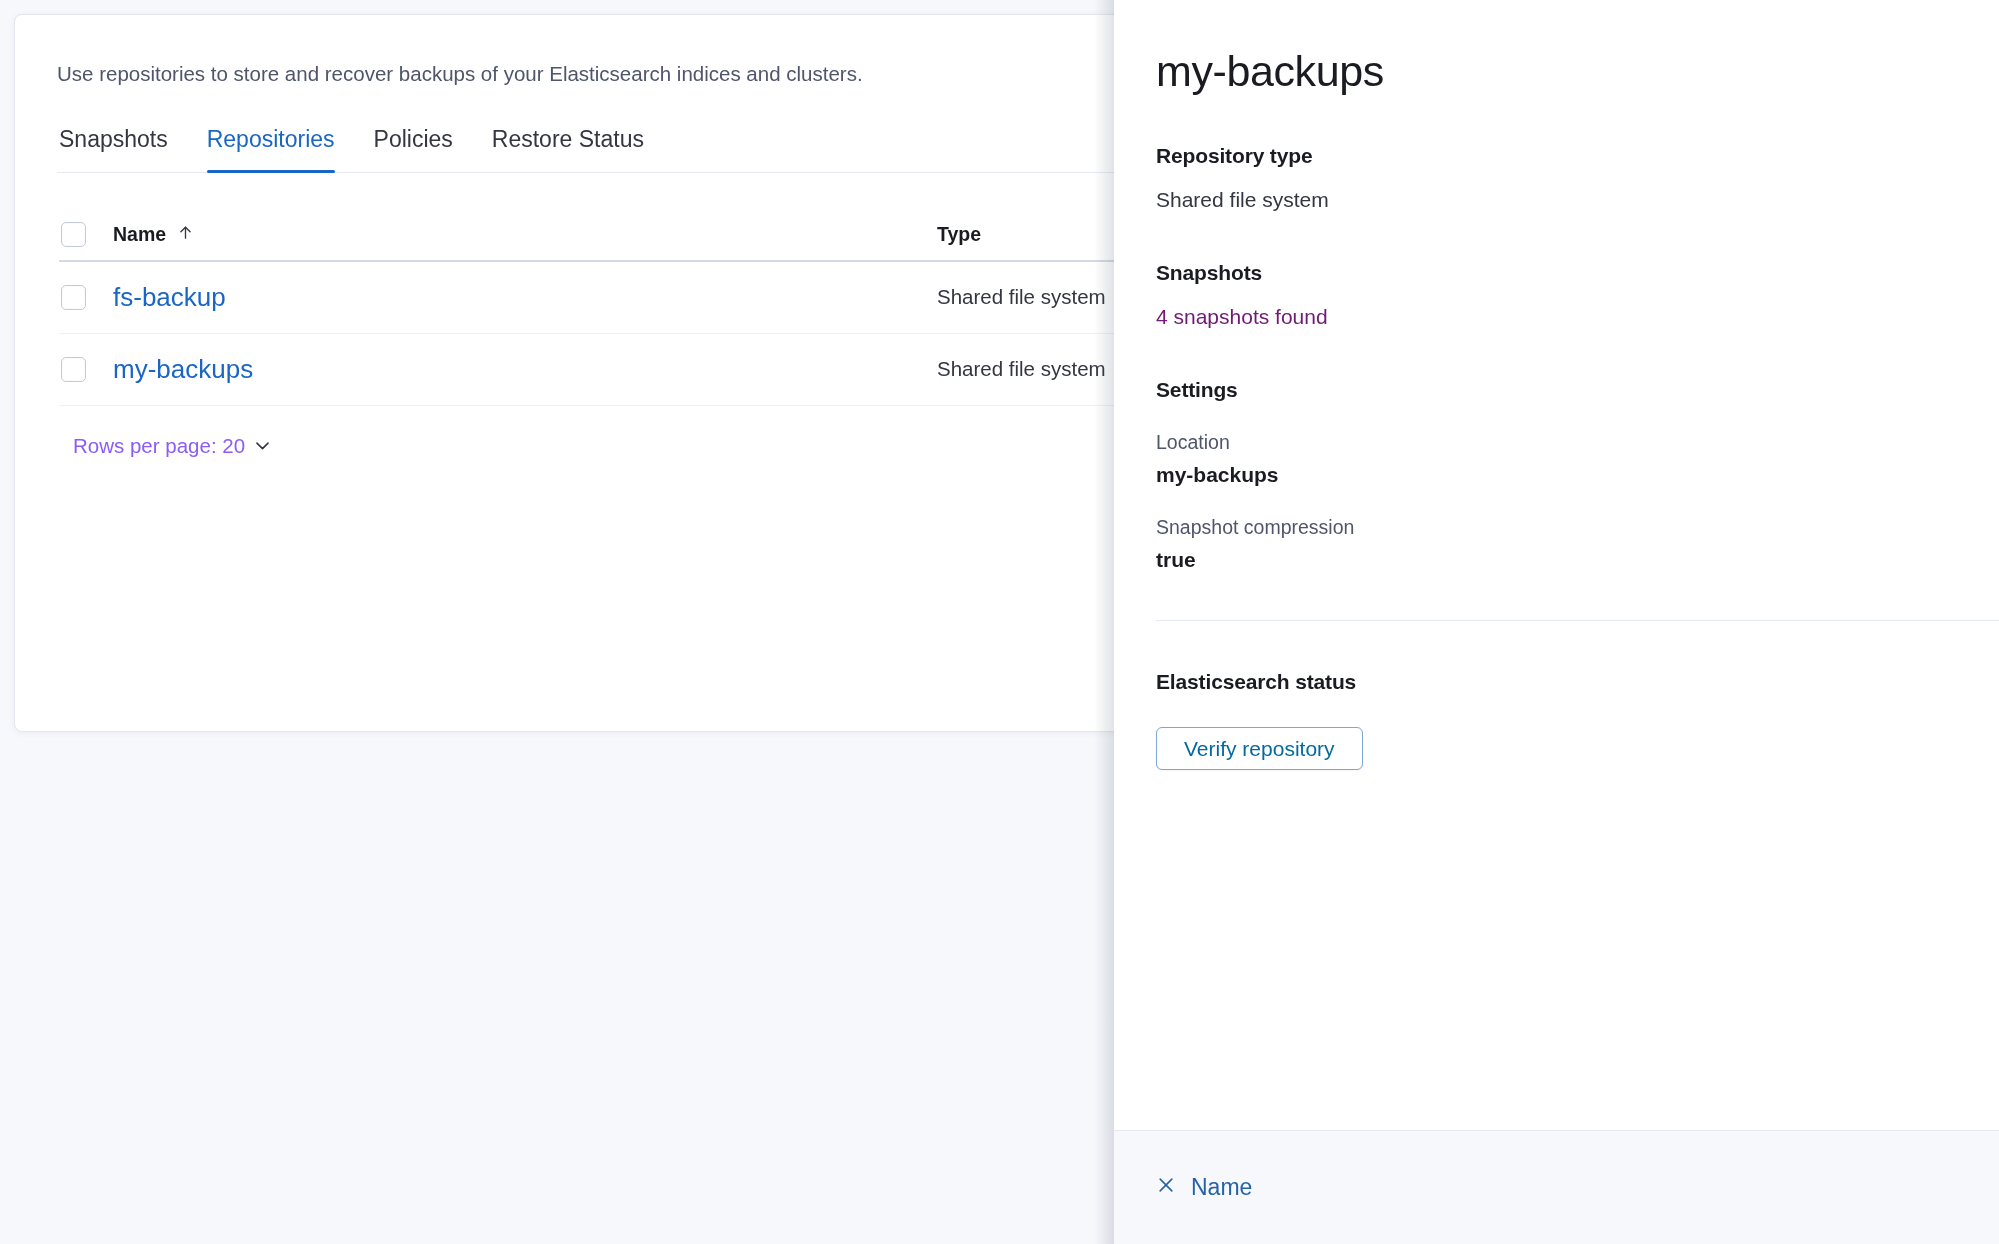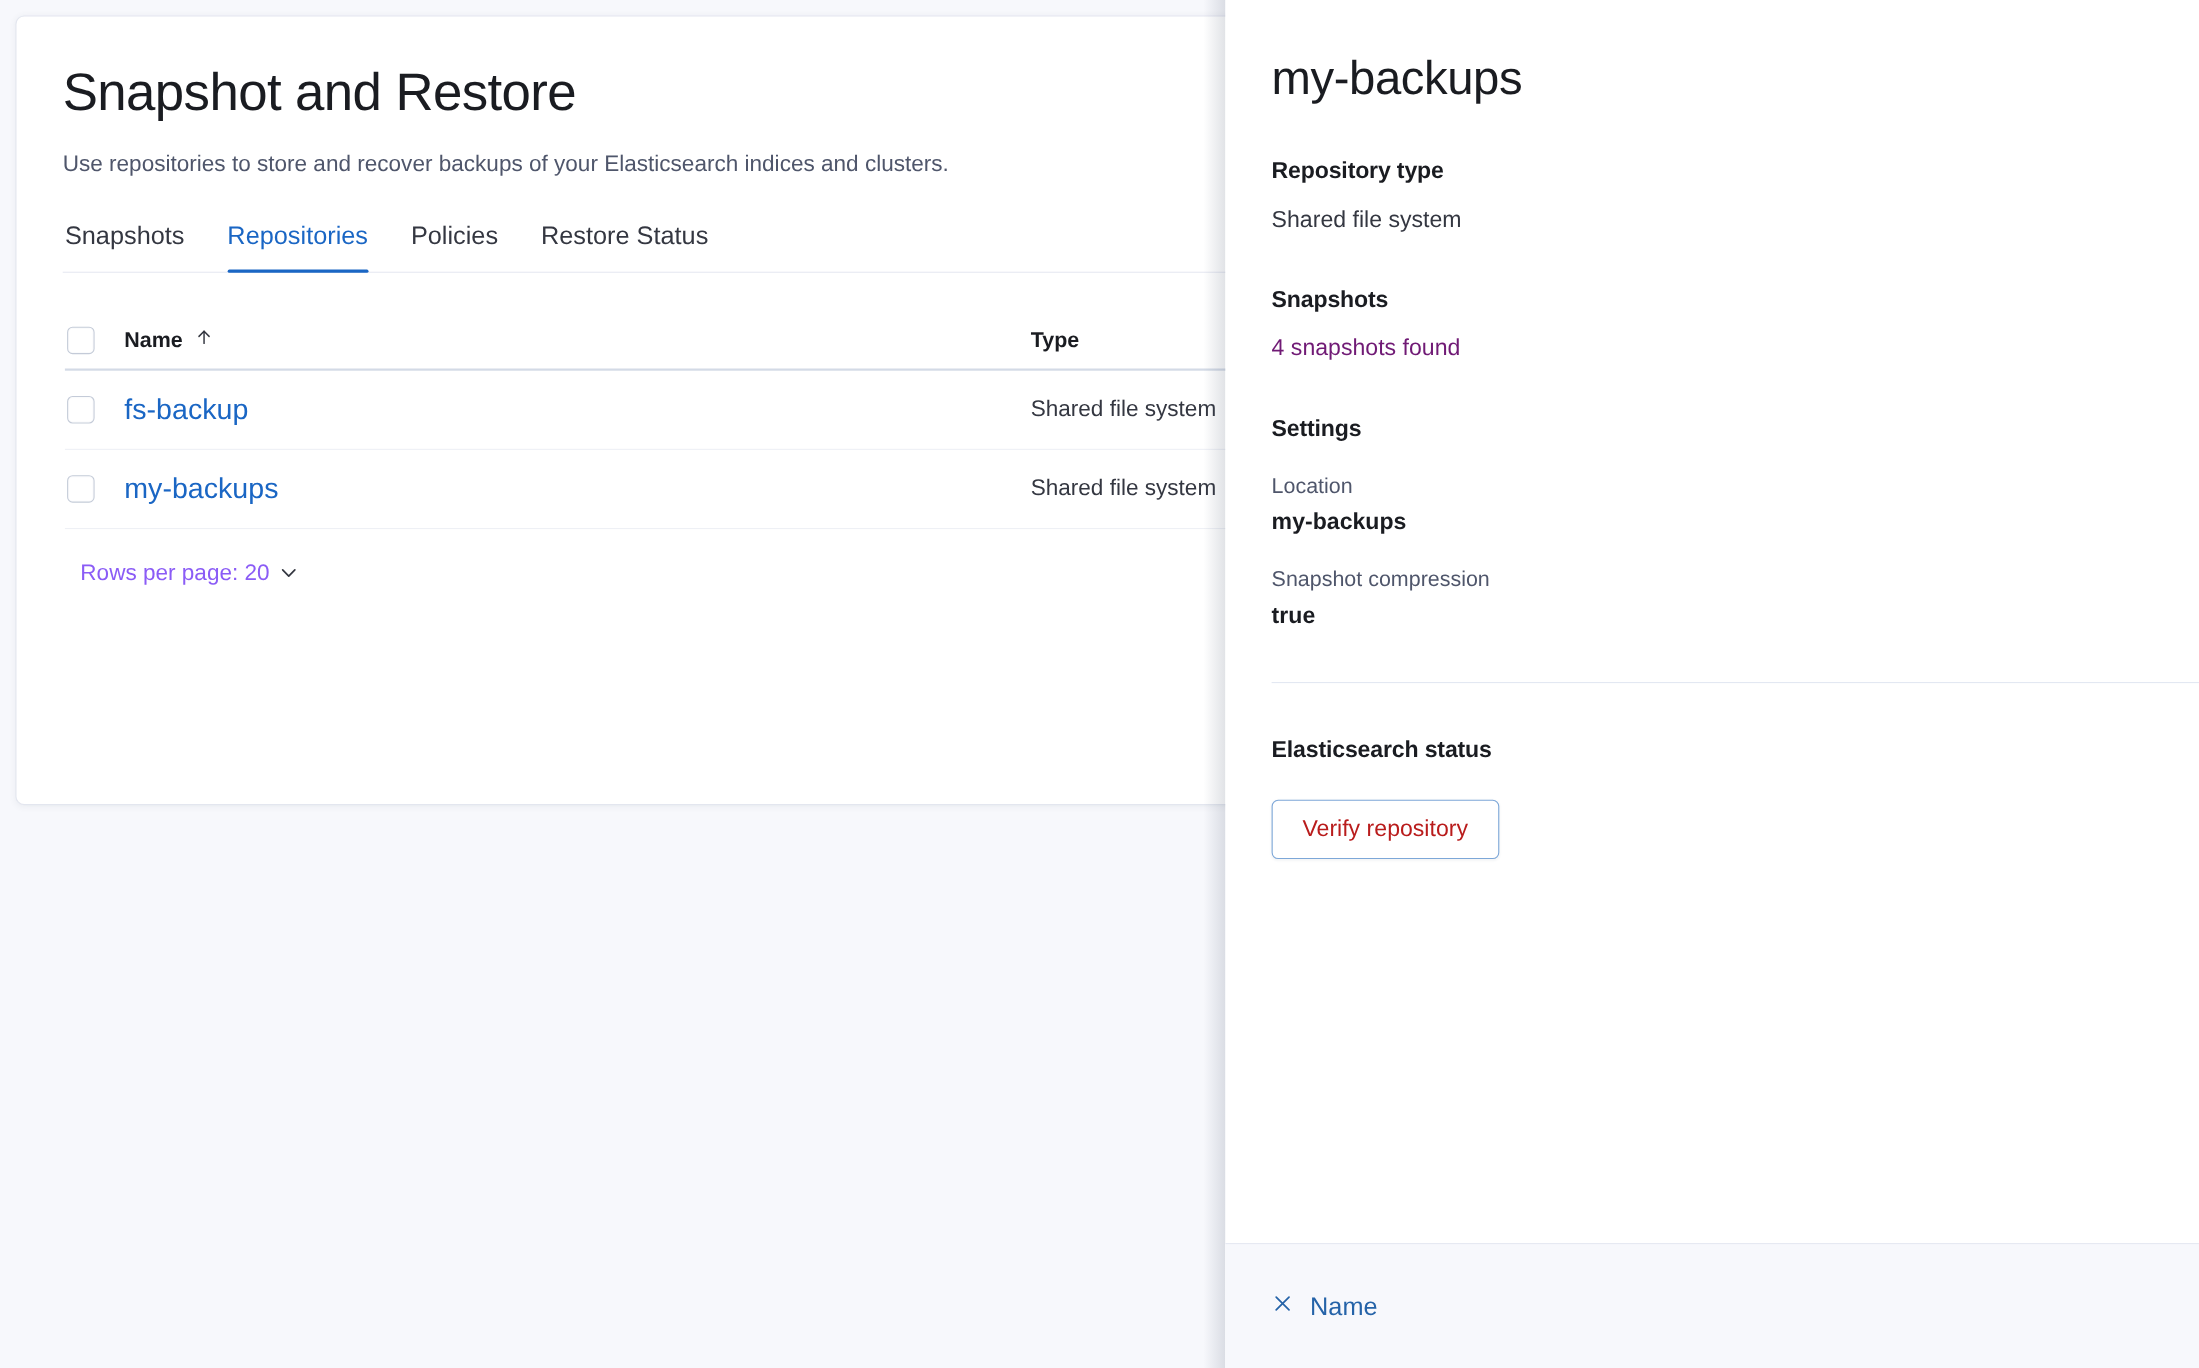--- a/index.html
+++ b/index.html
@@ -317,26 +317,26 @@
 
   .hr {
     border: none;
     border-top: 1px solid #e3e8f2;
     margin: 48px 0 0 0;
     width: 100%;
   }
 
   .verify-btn {
     margin-top: 33px;
-    height: 54px;
+    height: 43px;
     padding: 0 27px;
     background: #ffffff;
     border: 1px solid #7da7d8;
     border-radius: 6px;
-    color: #b91c1c;
+    color: #0369a1;
     font-size: 21px;
     font-family: inherit;
     cursor: pointer;
     box-shadow: 0 1px 2px rgba(65,78,101,0.06);
   }
 
   
   .flyout-footer {
     flex: 0 0 auto;
     height: 114px;
@@ -361,21 +361,20 @@
     padding: 0;
   }
   .close-action svg { width: 20px; height: 20px; }
 </style>
 </head>
 <body>
 
 <div class="page-card">
   <div class="page-inner">
 
-    <h1 class="page-title">Snapshot and Restore</h1>
     <p class="page-subtitle">Use repositories to store and recover backups of your Elasticsearch indices and clusters.</p>
 
     <div class="tabs">
       <button class="tab">Snapshots</button>
       <button class="tab active">Repositories</button>
       <button class="tab">Policies</button>
       <button class="tab">Restore Status</button>
     </div>
 
 

